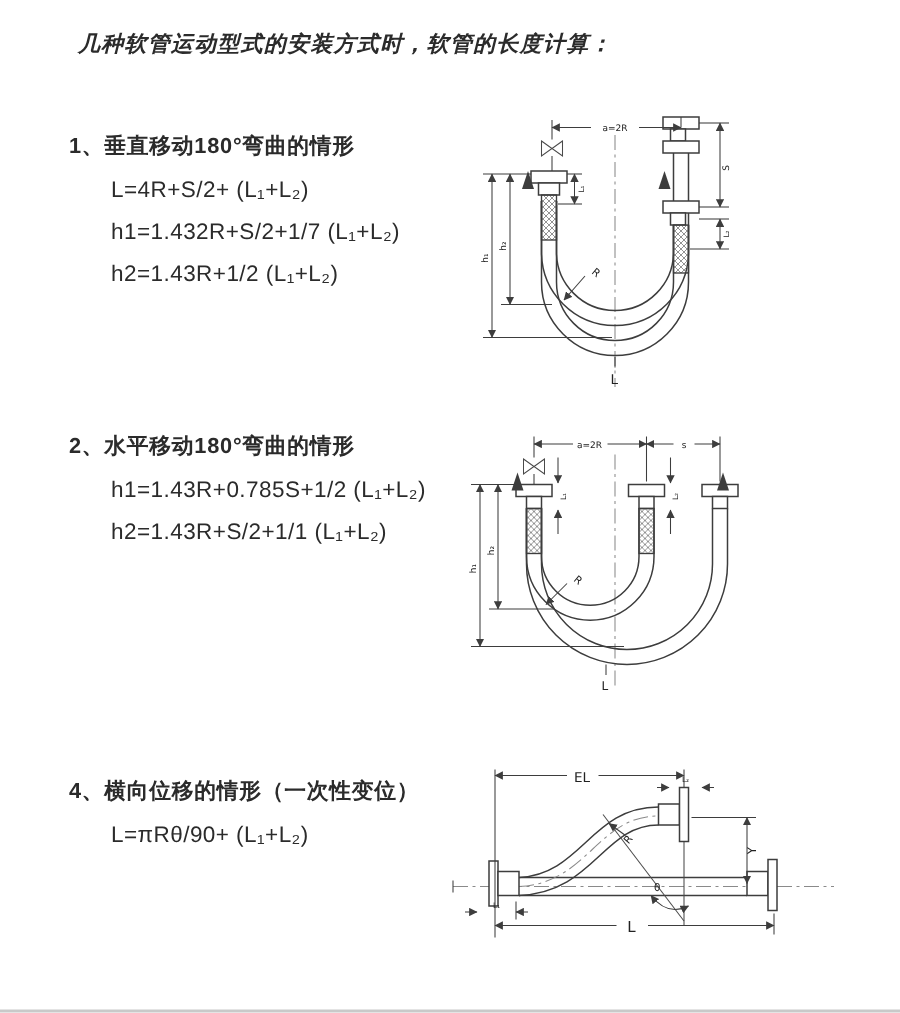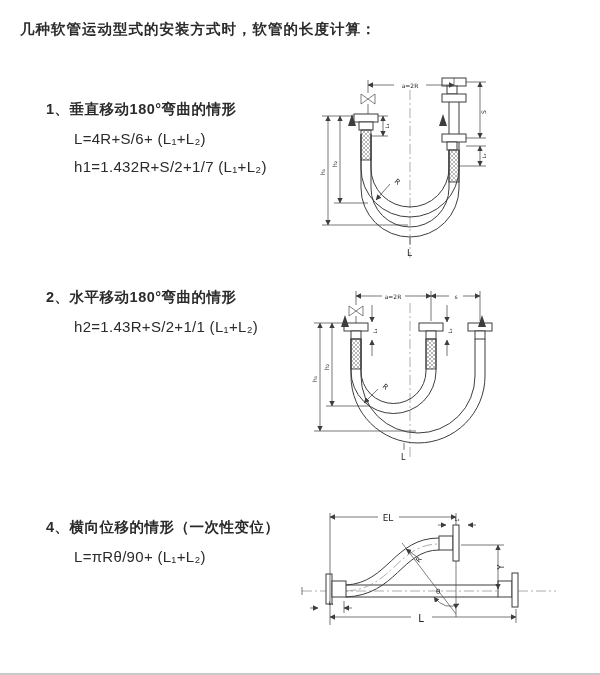--- a/index.html
+++ b/index.html
@@ -2,25 +2,25 @@
 <html><head>
 <meta charset="utf-8">
 <style>
   html,body{margin:0;padding:0;}
   body{
     width:600px;height:675px;position:relative;background:#ffffff;
     font-family:"Liberation Sans","DejaVu Sans",sans-serif;
     color:#2b2b2b;overflow:hidden;
   }
   .title{
-    position:absolute;left:20px;top:20px;
-    font-size:14.5px;font-weight:bold;letter-spacing:1px;white-space:nowrap;
+    position:absolute;left:52px;top:20px;
+    font-size:14.5px;font-weight:bold;letter-spacing:1px;white-space:nowrap;font-style:italic;
   }
   section{position:absolute;left:46px;}
-  #sec1{top:100px}
+  #sec1{top:88px}
   #sec2{top:288px}
   #sec3{top:518px}
   .sec-heading{font-size:14.5px;font-weight:bold;letter-spacing:0.5px;white-space:nowrap;}
   .formulas{margin:11px 0 0 28px;display:flex;flex-direction:column;gap:11px;}
   .formula{font-size:15px;letter-spacing:0.3px;white-space:nowrap;}
   .diag{position:absolute;}
   #d1{left:310px;top:70px}
   #d2{left:308px;top:281px}
   #d3{left:298px;top:505px}
   .hose{fill:none;stroke:#3d3d3d;stroke-width:1;}
@@ -46,28 +46,30 @@
       <path d="M0,4 L4,0 M0,0 L4,4" stroke="#6f6f6f" stroke-width="0.5"></path>
     </pattern>
   </defs>
 </svg>
 
 <div class="title">几种软管运动型式的安装方式时，软管的长度计算：</div>
 
 <section id="sec1">
   <div class="sec-heading">1、垂直移动180°弯曲的情形</div>
   <div class="formulas">
-    <div class="formula">L=4R+S/6+ (L₁+L₂)</div>
+    <div class="formula">L=4R+S/2+ (L₁+L₂)</div>
     <div class="formula">h1=1.432R+S/2+1/7 (L₁+L₂)</div>
+    <div class="formula">h2=1.43R+1/2 (L₁+L₂)</div>
   </div>
 </section>
 
 <section id="sec2">
   <div class="sec-heading">2、水平移动180°弯曲的情形</div>
   <div class="formulas">
+    <div class="formula">h1=1.43R+0.785S+1/2 (L₁+L₂)</div>
     <div class="formula">h2=1.43R+S/2+1/1 (L₁+L₂)</div>
   </div>
 </section>
 
 <section id="sec3">
   <div class="sec-heading">4、横向位移的情形（一次性变位）</div>
   <div class="formulas">
     <div class="formula">L=πRθ/90+ (L₁+L₂)</div>
   </div>
 </section>

